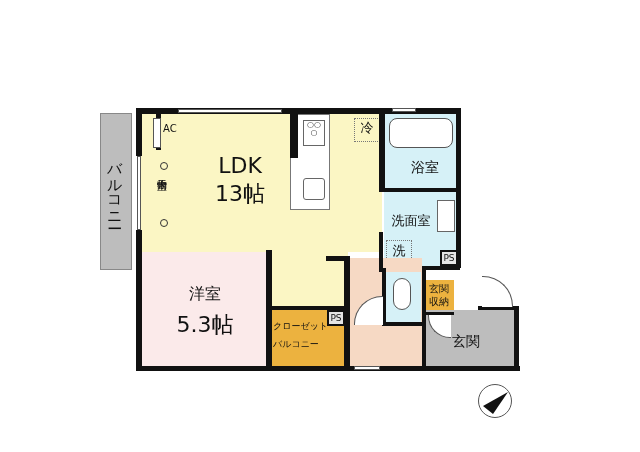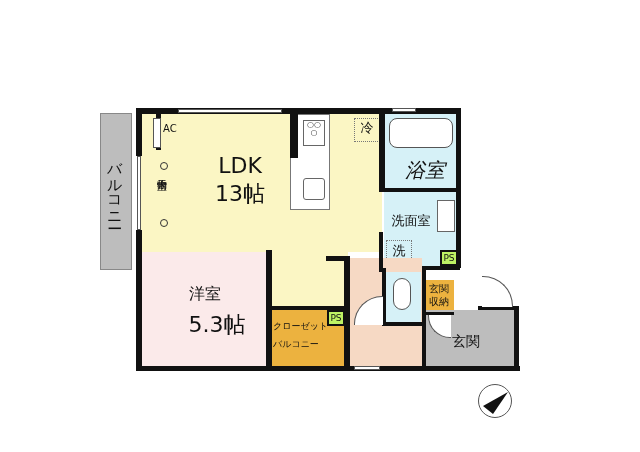--- a/index.html
+++ b/index.html
@@ -3,21 +3,21 @@
 <meta charset="utf-8">
 <style>
   html,body{margin:0;padding:0;background:#ffffff;}
   body{width:640px;height:452px;position:relative;overflow:hidden;font-family:"DejaVu Sans","Liberation Sans",sans-serif;}
   .abs{position:absolute;}
   .wall{position:absolute;background:#111;}
   .room{position:absolute;}
   .lbl{position:absolute;color:#111;text-align:center;line-height:1.05;white-space:nowrap;}
   .vert{writing-mode:vertical-rl;text-orientation:upright;}
   .dotted{position:absolute;border:1.5px dotted #777;box-sizing:border-box;}
-  .ps{position:absolute;background:#bef264;border:2px solid #111;box-sizing:border-box;font-size:9px;display:flex;align-items:center;justify-content:center;color:#111;}
+  .ps{position:absolute;background:#e5e5e5;border:2px solid #111;box-sizing:border-box;font-size:9px;display:flex;align-items:center;justify-content:center;color:#111;}
   .window{position:absolute;background:#fff;border:1px solid #555;box-sizing:border-box;}
 </style>
 </head>
 <body>
 
 <div class="room" style="left:100px;top:113px;width:32px;height:157px;background:#bdbdbd;border:1px solid #888;box-sizing:border-box;"></div>
 <div class="lbl vert" style="left:106px;top:152px;font-size:15px;">バルコニー</div>
 
 <div class="room" style="left:140px;top:112px;width:242px;height:140px;background:#fbf6c4;"></div>
 <div class="room" style="left:272px;top:250px;width:76px;height:60px;background:#fbf6c4;"></div>
@@ -27,21 +27,21 @@
 <div class="room" style="left:290px;top:114px;width:40px;height:96px;background:#fff;border:1px solid #777;box-sizing:border-box;"></div>
 <div class="abs" style="left:303px;top:120px;width:22px;height:26px;border:1px solid #666;box-sizing:border-box;background:#fff;font-size:8px;line-height:8px;text-align:center;color:#333;">○○<br>○</div>
 <div class="abs" style="left:303px;top:178px;width:22px;height:22px;border:1px solid #666;border-radius:3px;box-sizing:border-box;background:#fff;"></div>
 <div class="wall" style="left:290px;top:114px;width:8px;height:44px;"></div>
 
 <div class="dotted" style="left:354px;top:118px;width:26px;height:24px;"></div>
 <div class="lbl" style="left:354px;top:121px;width:26px;font-size:13px;">冷</div>
 
 <div class="room" style="left:384px;top:112px;width:74px;height:78px;background:#d6f1f7;"></div>
 <div class="abs" style="left:389px;top:118px;width:64px;height:30px;border:1.5px solid #555;border-radius:8px;box-sizing:border-box;background:#fff;"></div>
-<div class="lbl" style="left:400px;top:160px;width:50px;font-size:20px;font-style:italic;">浴室</div>
+<div class="lbl" style="left:400px;top:160px;width:50px;font-size:14px;">浴室</div>
 
 <div class="room" style="left:384px;top:192px;width:72px;height:74px;background:#d6f1f7;"></div>
 <div class="lbl" style="left:386px;top:214px;width:50px;font-size:13px;">洗面室</div>
 <div class="abs" style="left:437px;top:200px;width:18px;height:32px;border:1px solid #666;box-sizing:border-box;background:#fff;"></div>
 <div class="dotted" style="left:386px;top:240px;width:26px;height:24px;"></div>
 <div class="lbl" style="left:386px;top:244px;width:26px;font-size:13px;">洗</div>
 
 <div class="room" style="left:348px;top:258px;width:74px;height:110px;background:#f6d9c4;"></div>
 
 <div class="room" style="left:385px;top:272px;width:36px;height:52px;background:#d6f1f7;"></div>
@@ -87,21 +87,21 @@
 <div class="lbl" style="left:163px;top:124px;font-size:10px;">AC</div>
 
 <div class="lbl vert" style="left:156px;top:172px;font-size:10px;">室内物干</div>
 <div class="abs" style="left:160px;top:162px;width:6px;height:6px;border:1px solid #333;border-radius:50%;"></div>
 <div class="abs" style="left:160px;top:219px;width:6px;height:6px;border:1px solid #333;border-radius:50%;"></div>
 
 <div class="lbl" style="left:205px;top:154px;width:70px;font-size:22px;">LDK</div>
 <div class="lbl" style="left:205px;top:182px;width:70px;font-size:22px;">13帖</div>
 
 <div class="lbl" style="left:170px;top:286px;width:70px;font-size:16px;">洋室</div>
-<div class="lbl" style="left:170px;top:313px;width:70px;font-size:22px;margin-left:12px;">5.3帖</div>
+<div class="lbl" style="left:170px;top:313px;width:70px;font-size:22px;">5.3帖</div>
 
 <div class="window" style="left:178px;top:109px;width:104px;height:4px;"></div>
 <div class="window" style="left:137px;top:156px;width:4px;height:74px;"></div>
 <div class="window" style="left:392px;top:108px;width:24px;height:4px;"></div>
 <div class="window" style="left:354px;top:366px;width:26px;height:4px;"></div>
 
 <div class="abs" style="left:354px;top:296px;width:28px;height:28px;border-top:1px solid #555;border-left:1px solid #555;border-radius:28px 0 0 0;background:#fff;"></div>
 <div class="abs" style="left:482px;top:276px;width:30px;height:30px;border-top:1px solid #555;border-right:1px solid #555;border-radius:0 30px 0 0;background:#fff;"></div>
 <div class="abs" style="left:428px;top:315px;width:22px;height:22px;border-bottom:1px solid #555;border-left:1px solid #555;border-radius:0 0 0 22px;background:#fff;"></div>
 

